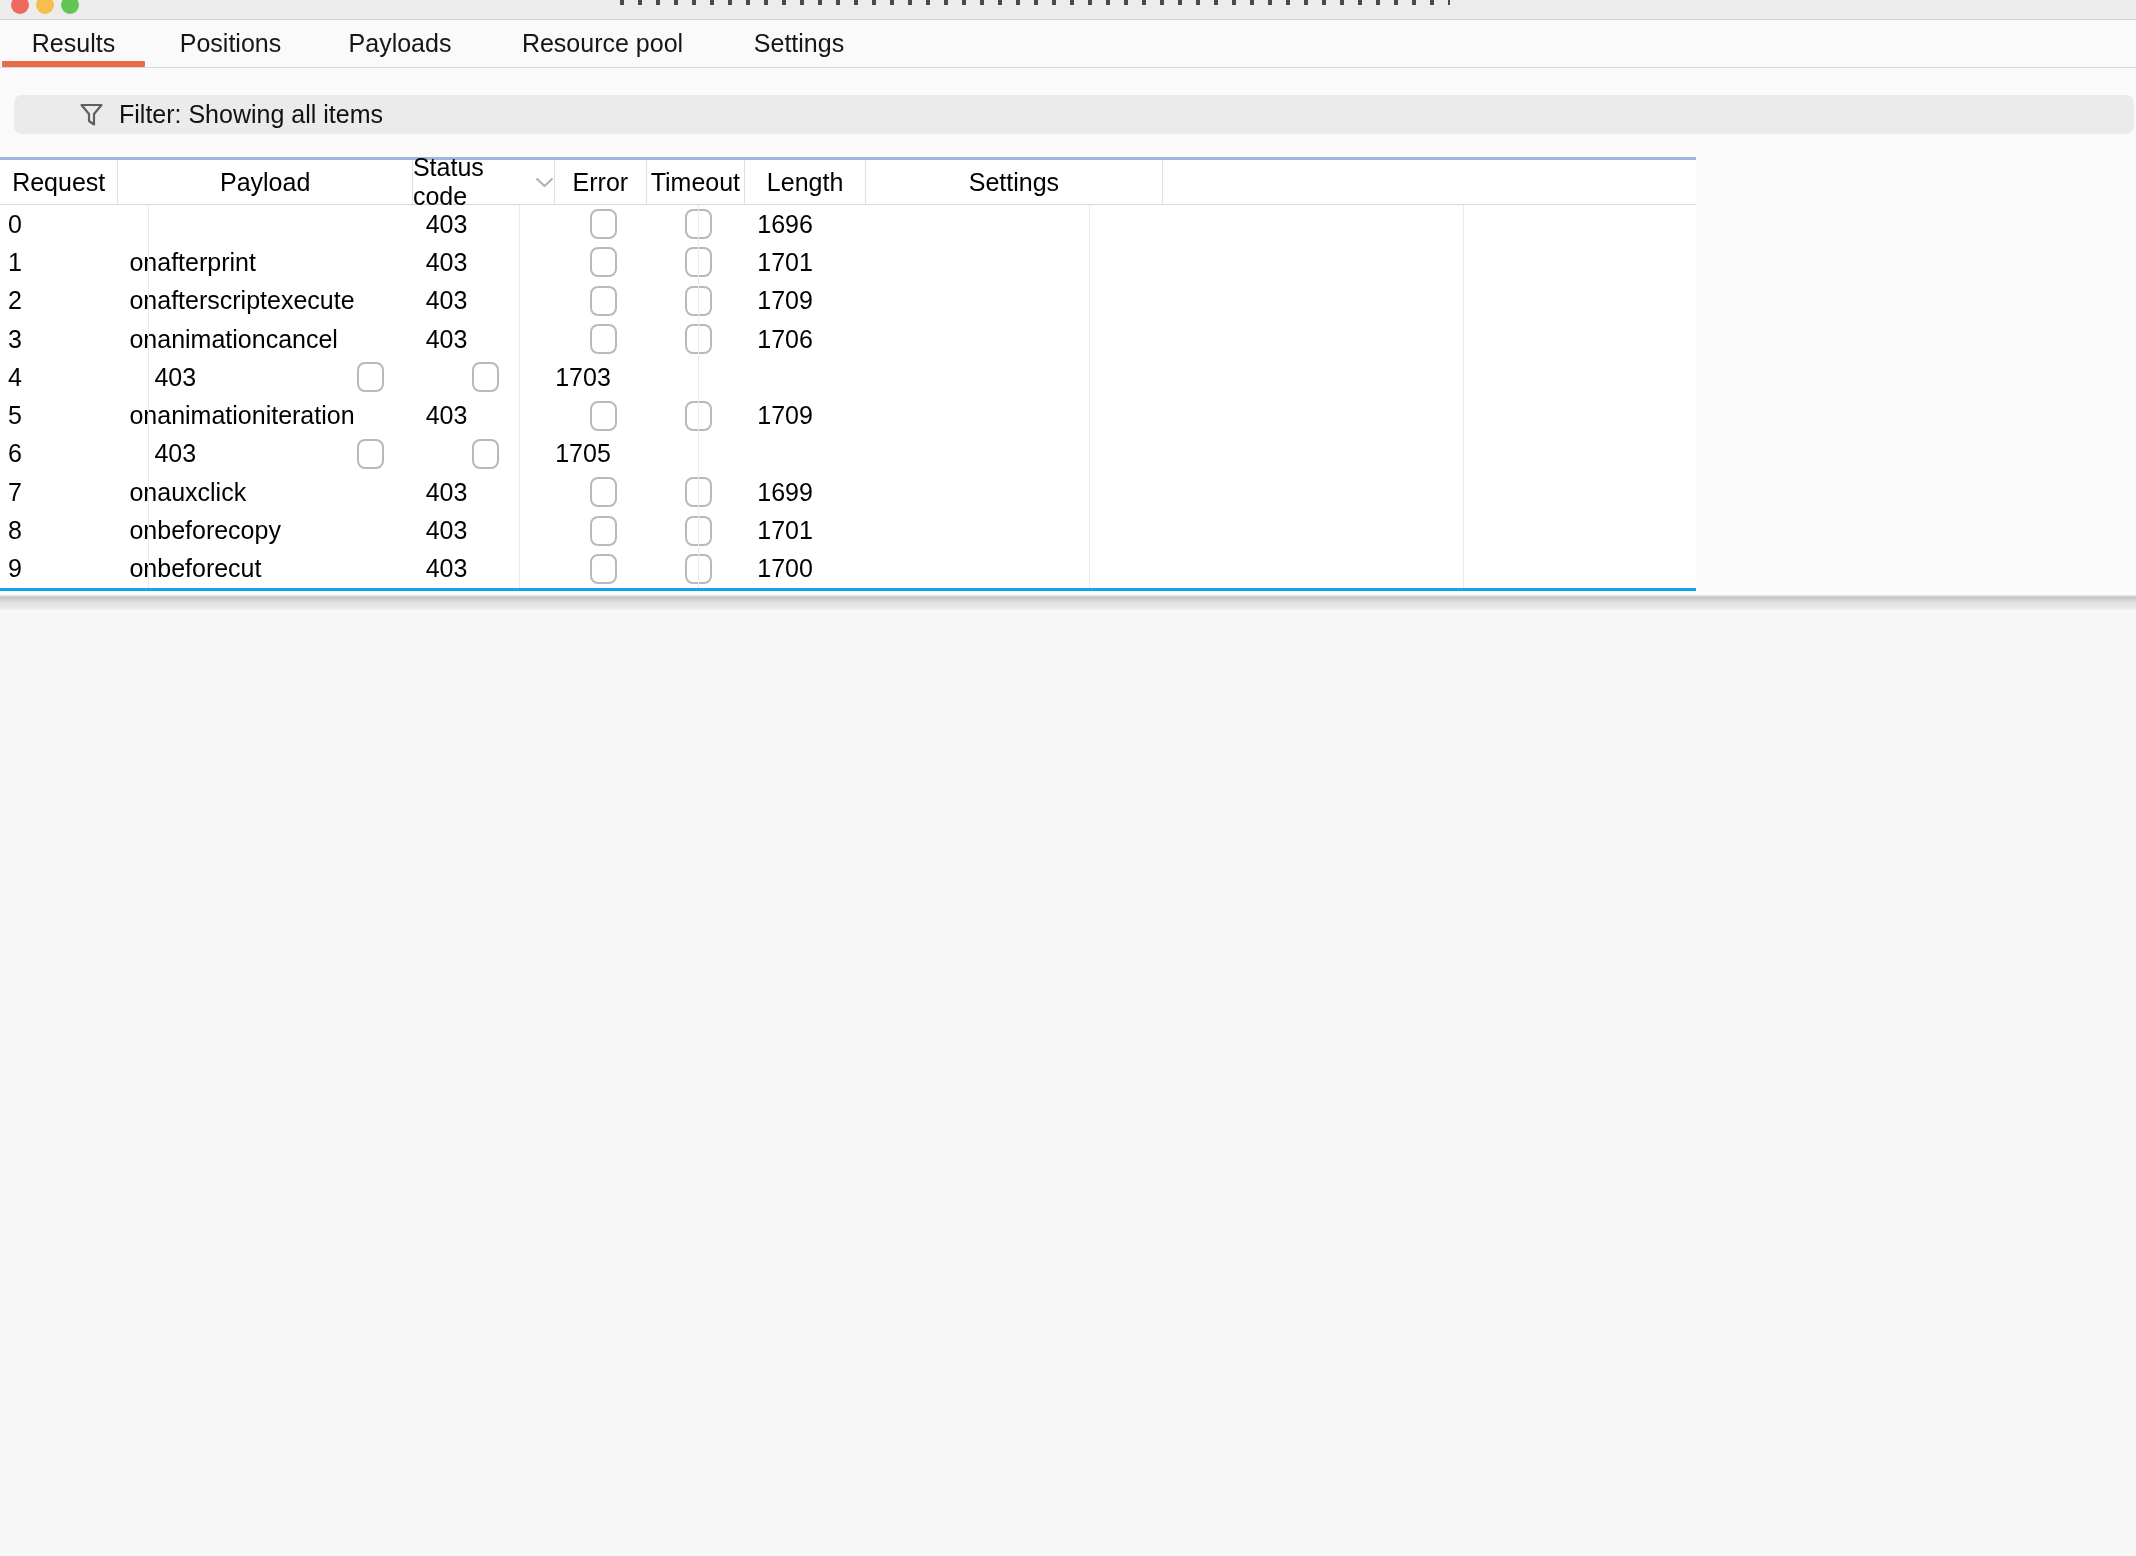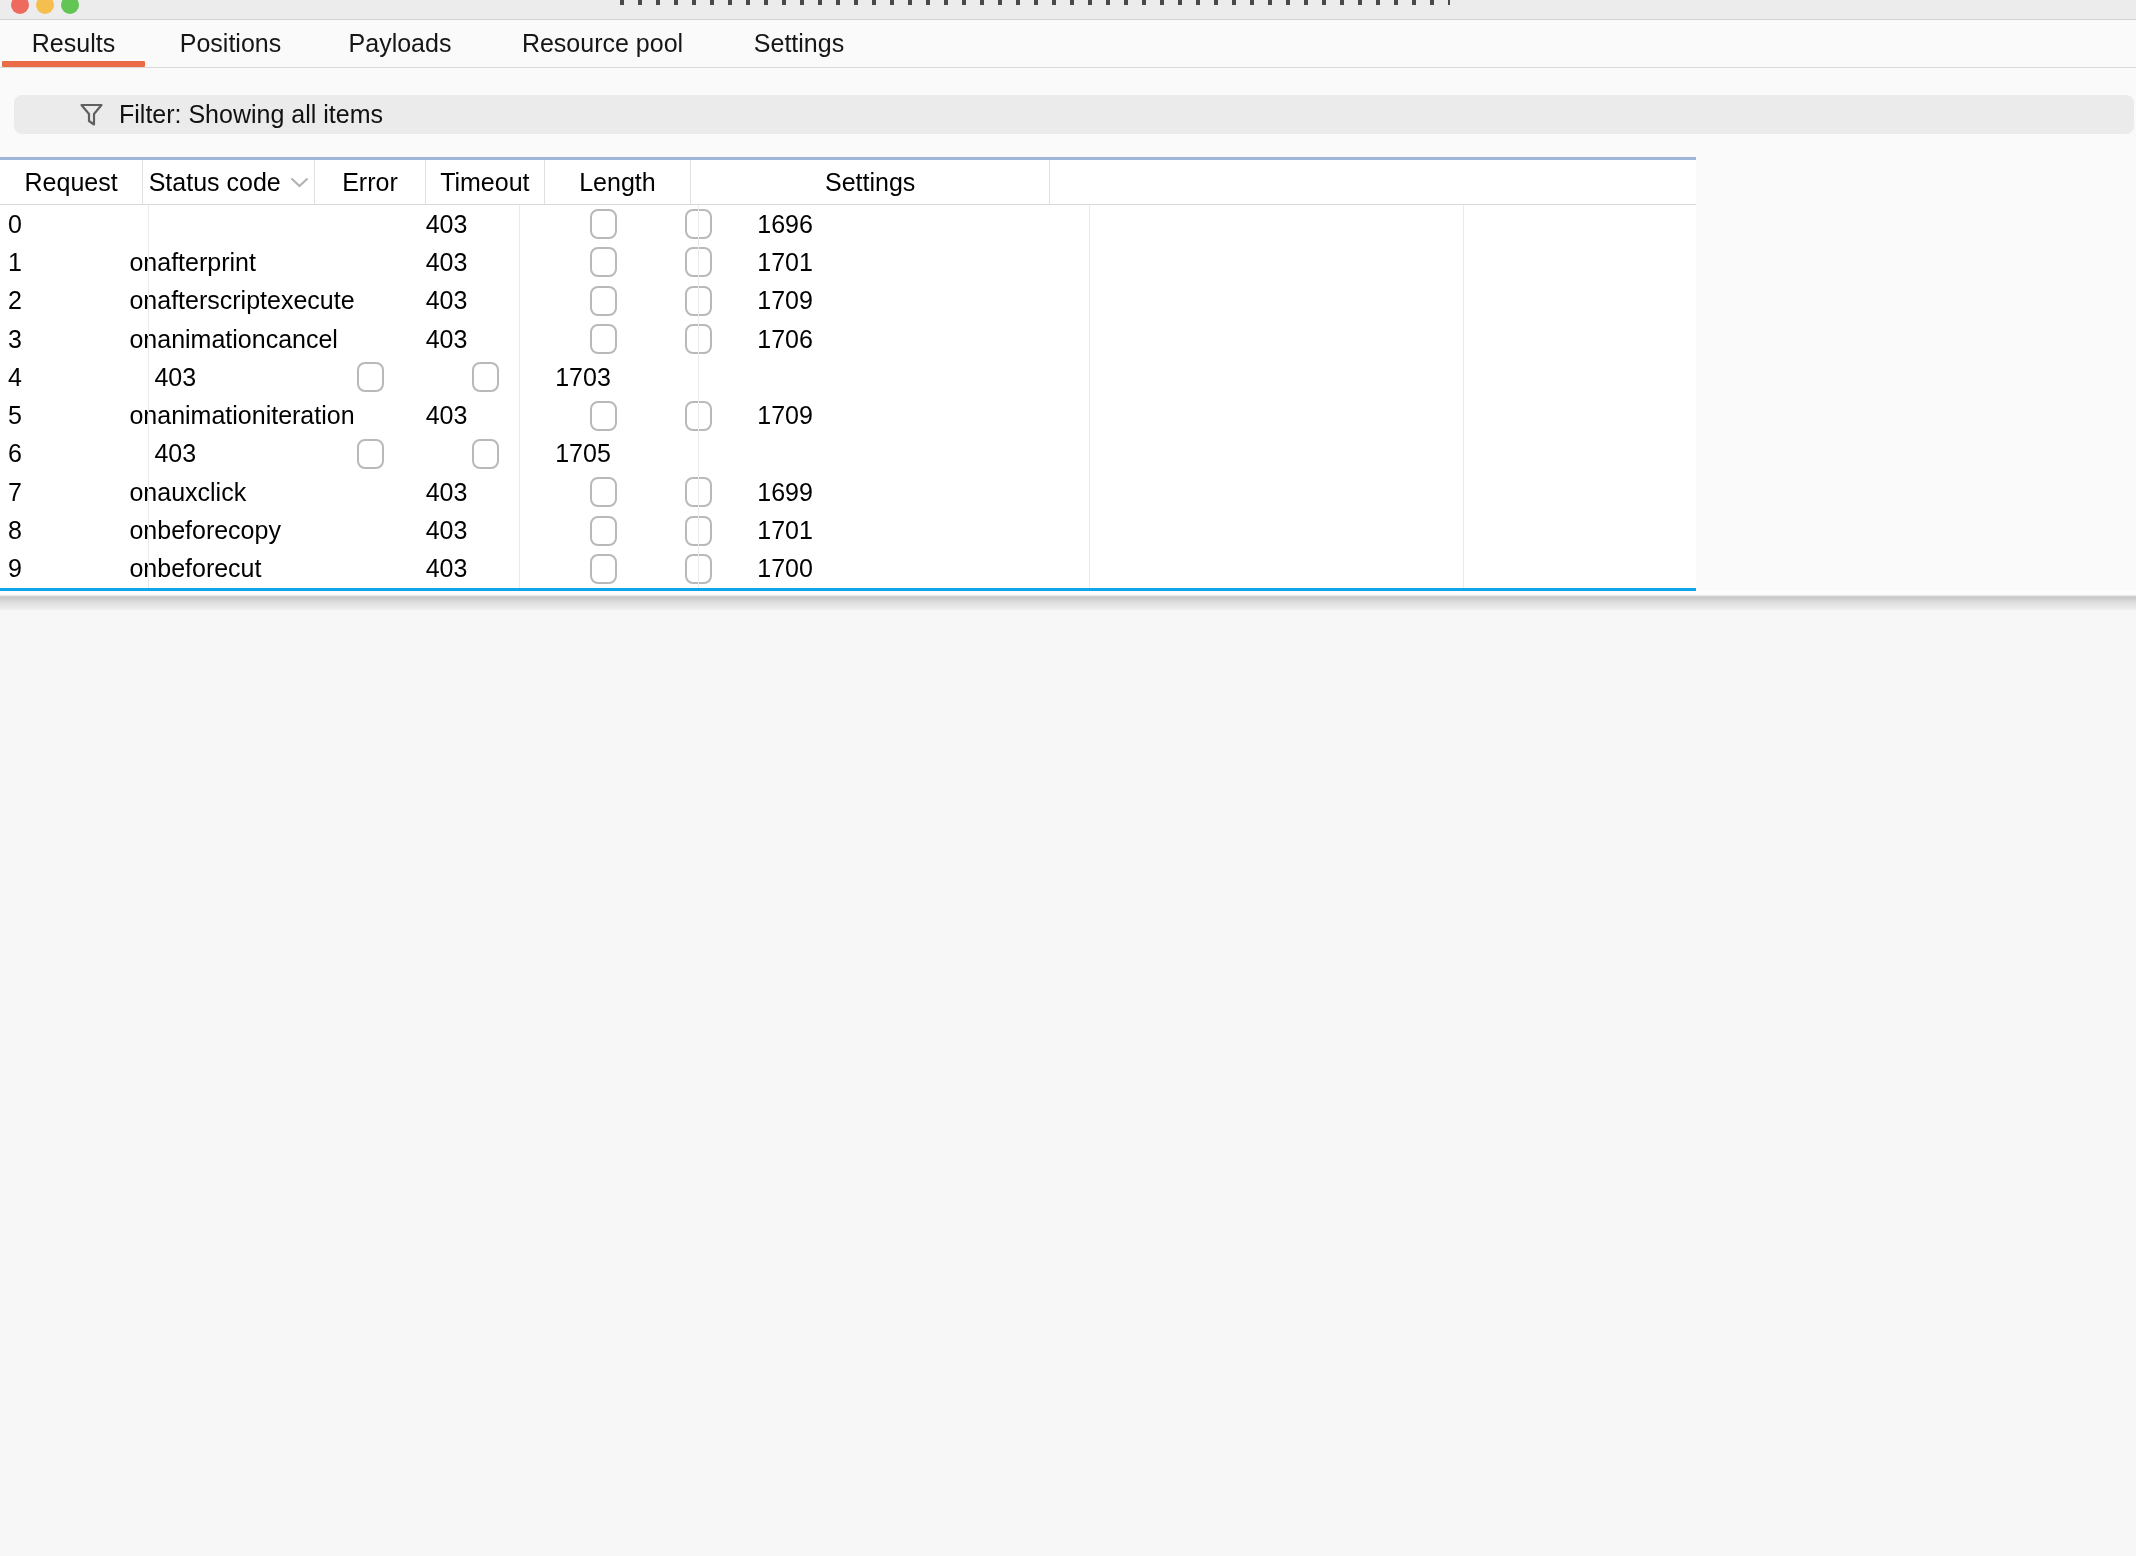--- a/index.html
+++ b/index.html
@@ -95,20 +95,23 @@
       </svg>
     </span>
     <span class="ftext">Filter: Showing all items</span>
   </div>
 
   <div class="rtable">
     <div class="thead">
         <div class="hcell" style="width: 149px;">
           <span>Request</span>
         </div>
+        <div class="hcell" style="width: 371px;">
+          <span>Payload</span>
+        </div>
         <div class="hcell" style="width: 179px; align-items: center;">
           <span>Status code</span>
           <span class="sortglyph">
             <svg width="19" height="11" viewBox="0 0 19 11">
               <polyline points="1.5,1.5 9.5,9 17.5,1.5" fill="none" stroke="#b3b3b3" stroke-width="2.2"></polyline>
             </svg>
           </span>
         </div>
         <div class="hcell" style="width: 115px;">
           <span>Error</span>

